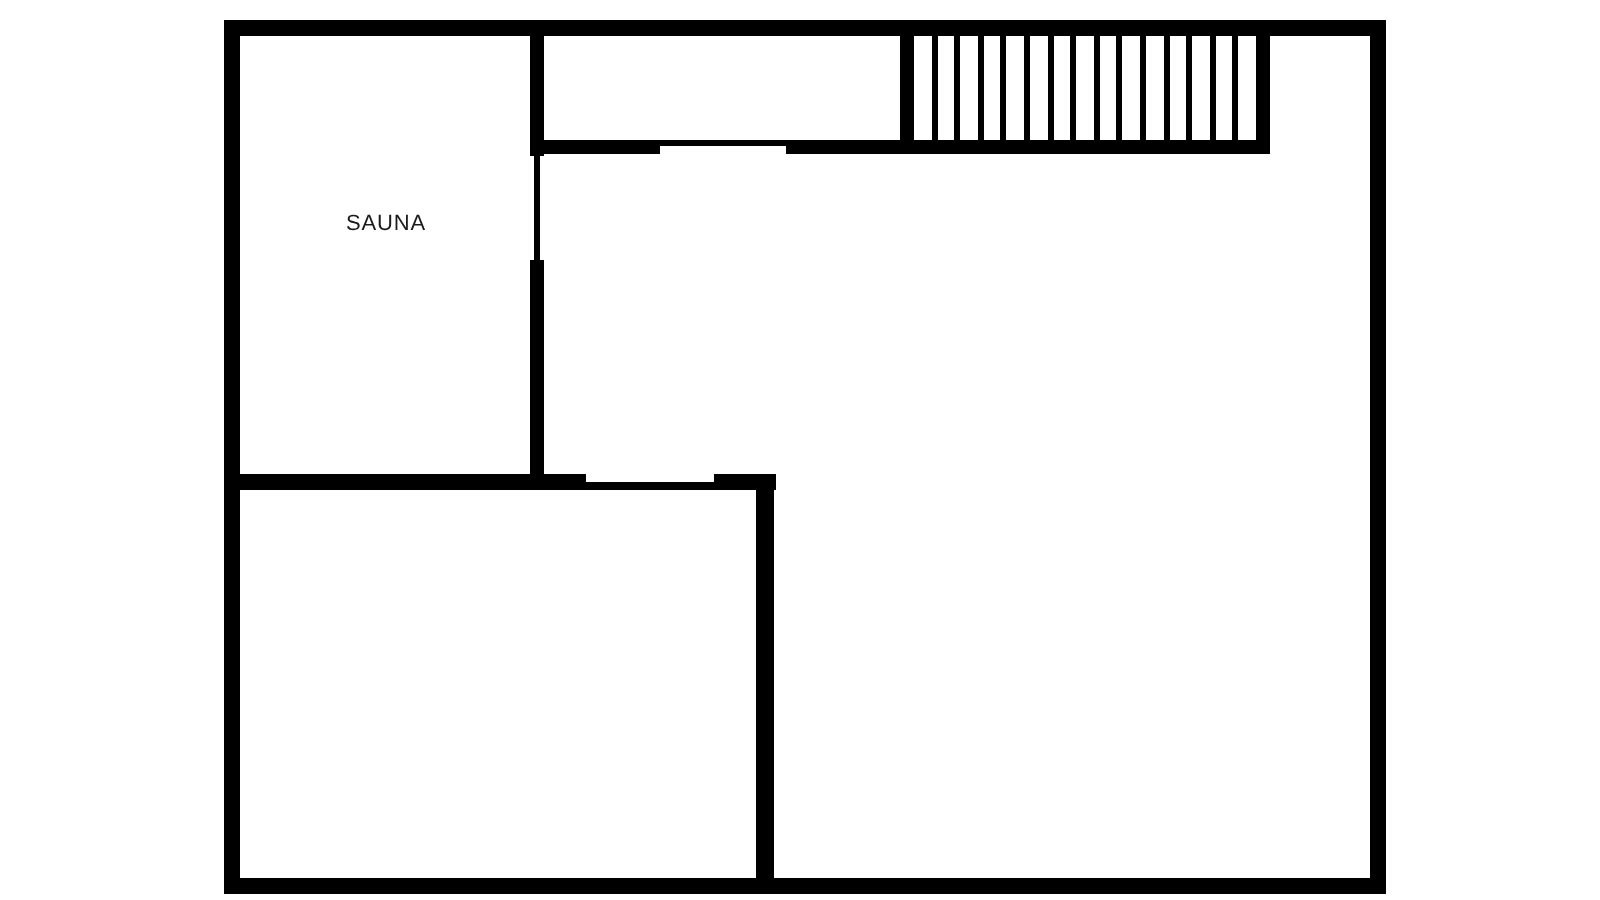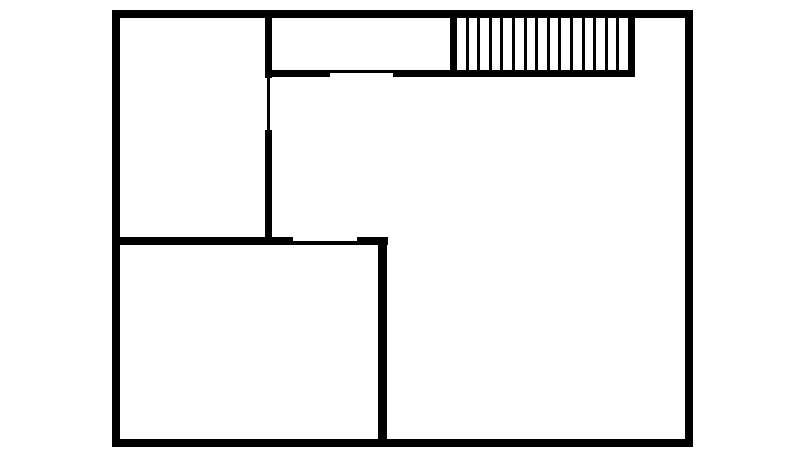--- a/index.html
+++ b/index.html
@@ -104,14 +104,15 @@
       <div class="tread"></div>
       <div class="tread"></div>
       <div class="tread"></div>
     </div>
 
   <div class="wall bottomroom-top-left"></div>
   <div class="wall bottomroom-top-opening"></div>
   <div class="wall bottomroom-top-right"></div>
   <div class="wall bottomroom-right"></div>
 
+  <div class="room-label">SAUNA</div>
 
 </div>
 
 </body></html>

